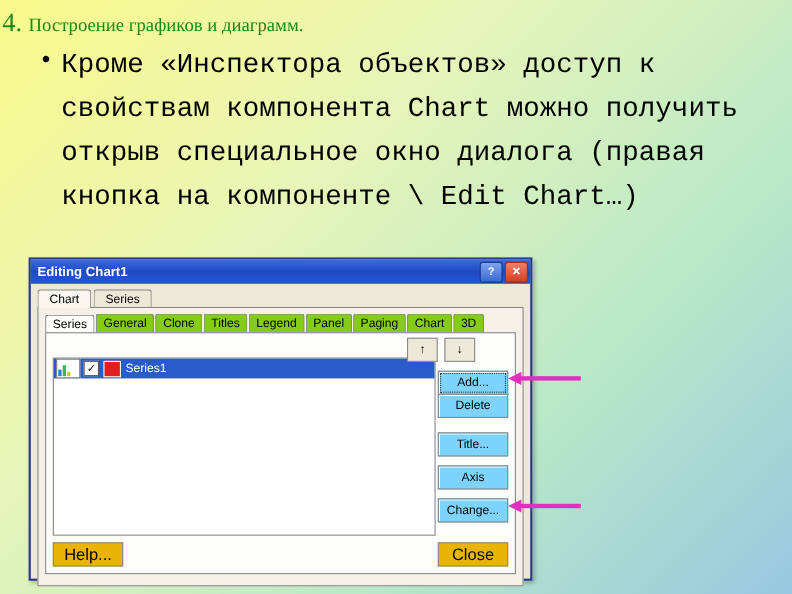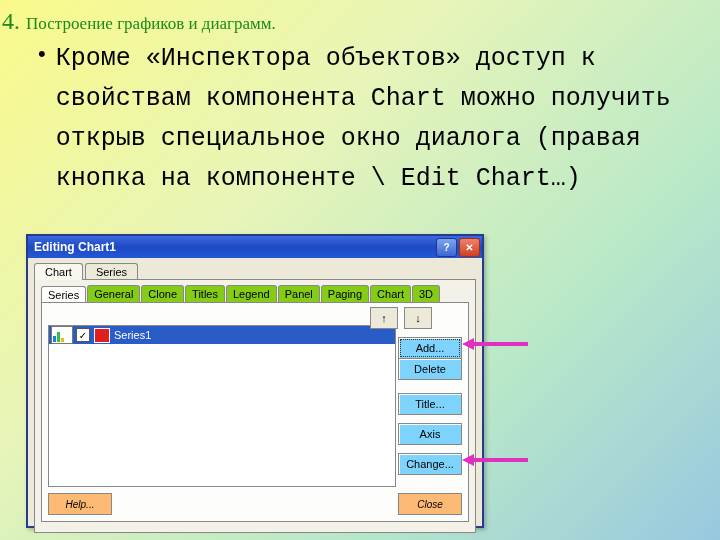--- a/index.html
+++ b/index.html
@@ -218,23 +218,23 @@
   }
   .arrowbtn{
     position:absolute;
     width: 26px;height:20px;
     border:1px solid #888;background:#ece9d8;
     display:flex;align-items:center;justify-content:center;
     font-size:11px;
   }
   .bottombtn {
     width: 62px;height:20px;
-    border:1px solid #888;background:#fdba74;
-    font-size:10px;
-    display:inline-flex;align-items:center;justify-content:center;font-style:italic;
+    border:1px solid #888;background:#eab308;
+    font-size:15px;
+    display:inline-flex;align-items:center;justify-content:center;
   }
   
   .anno-arrow {
     position:absolute;
     height: 0;
   }
   .anno-arrow .line {
     position:absolute;
     height:4px;
     background: #e030c0;

